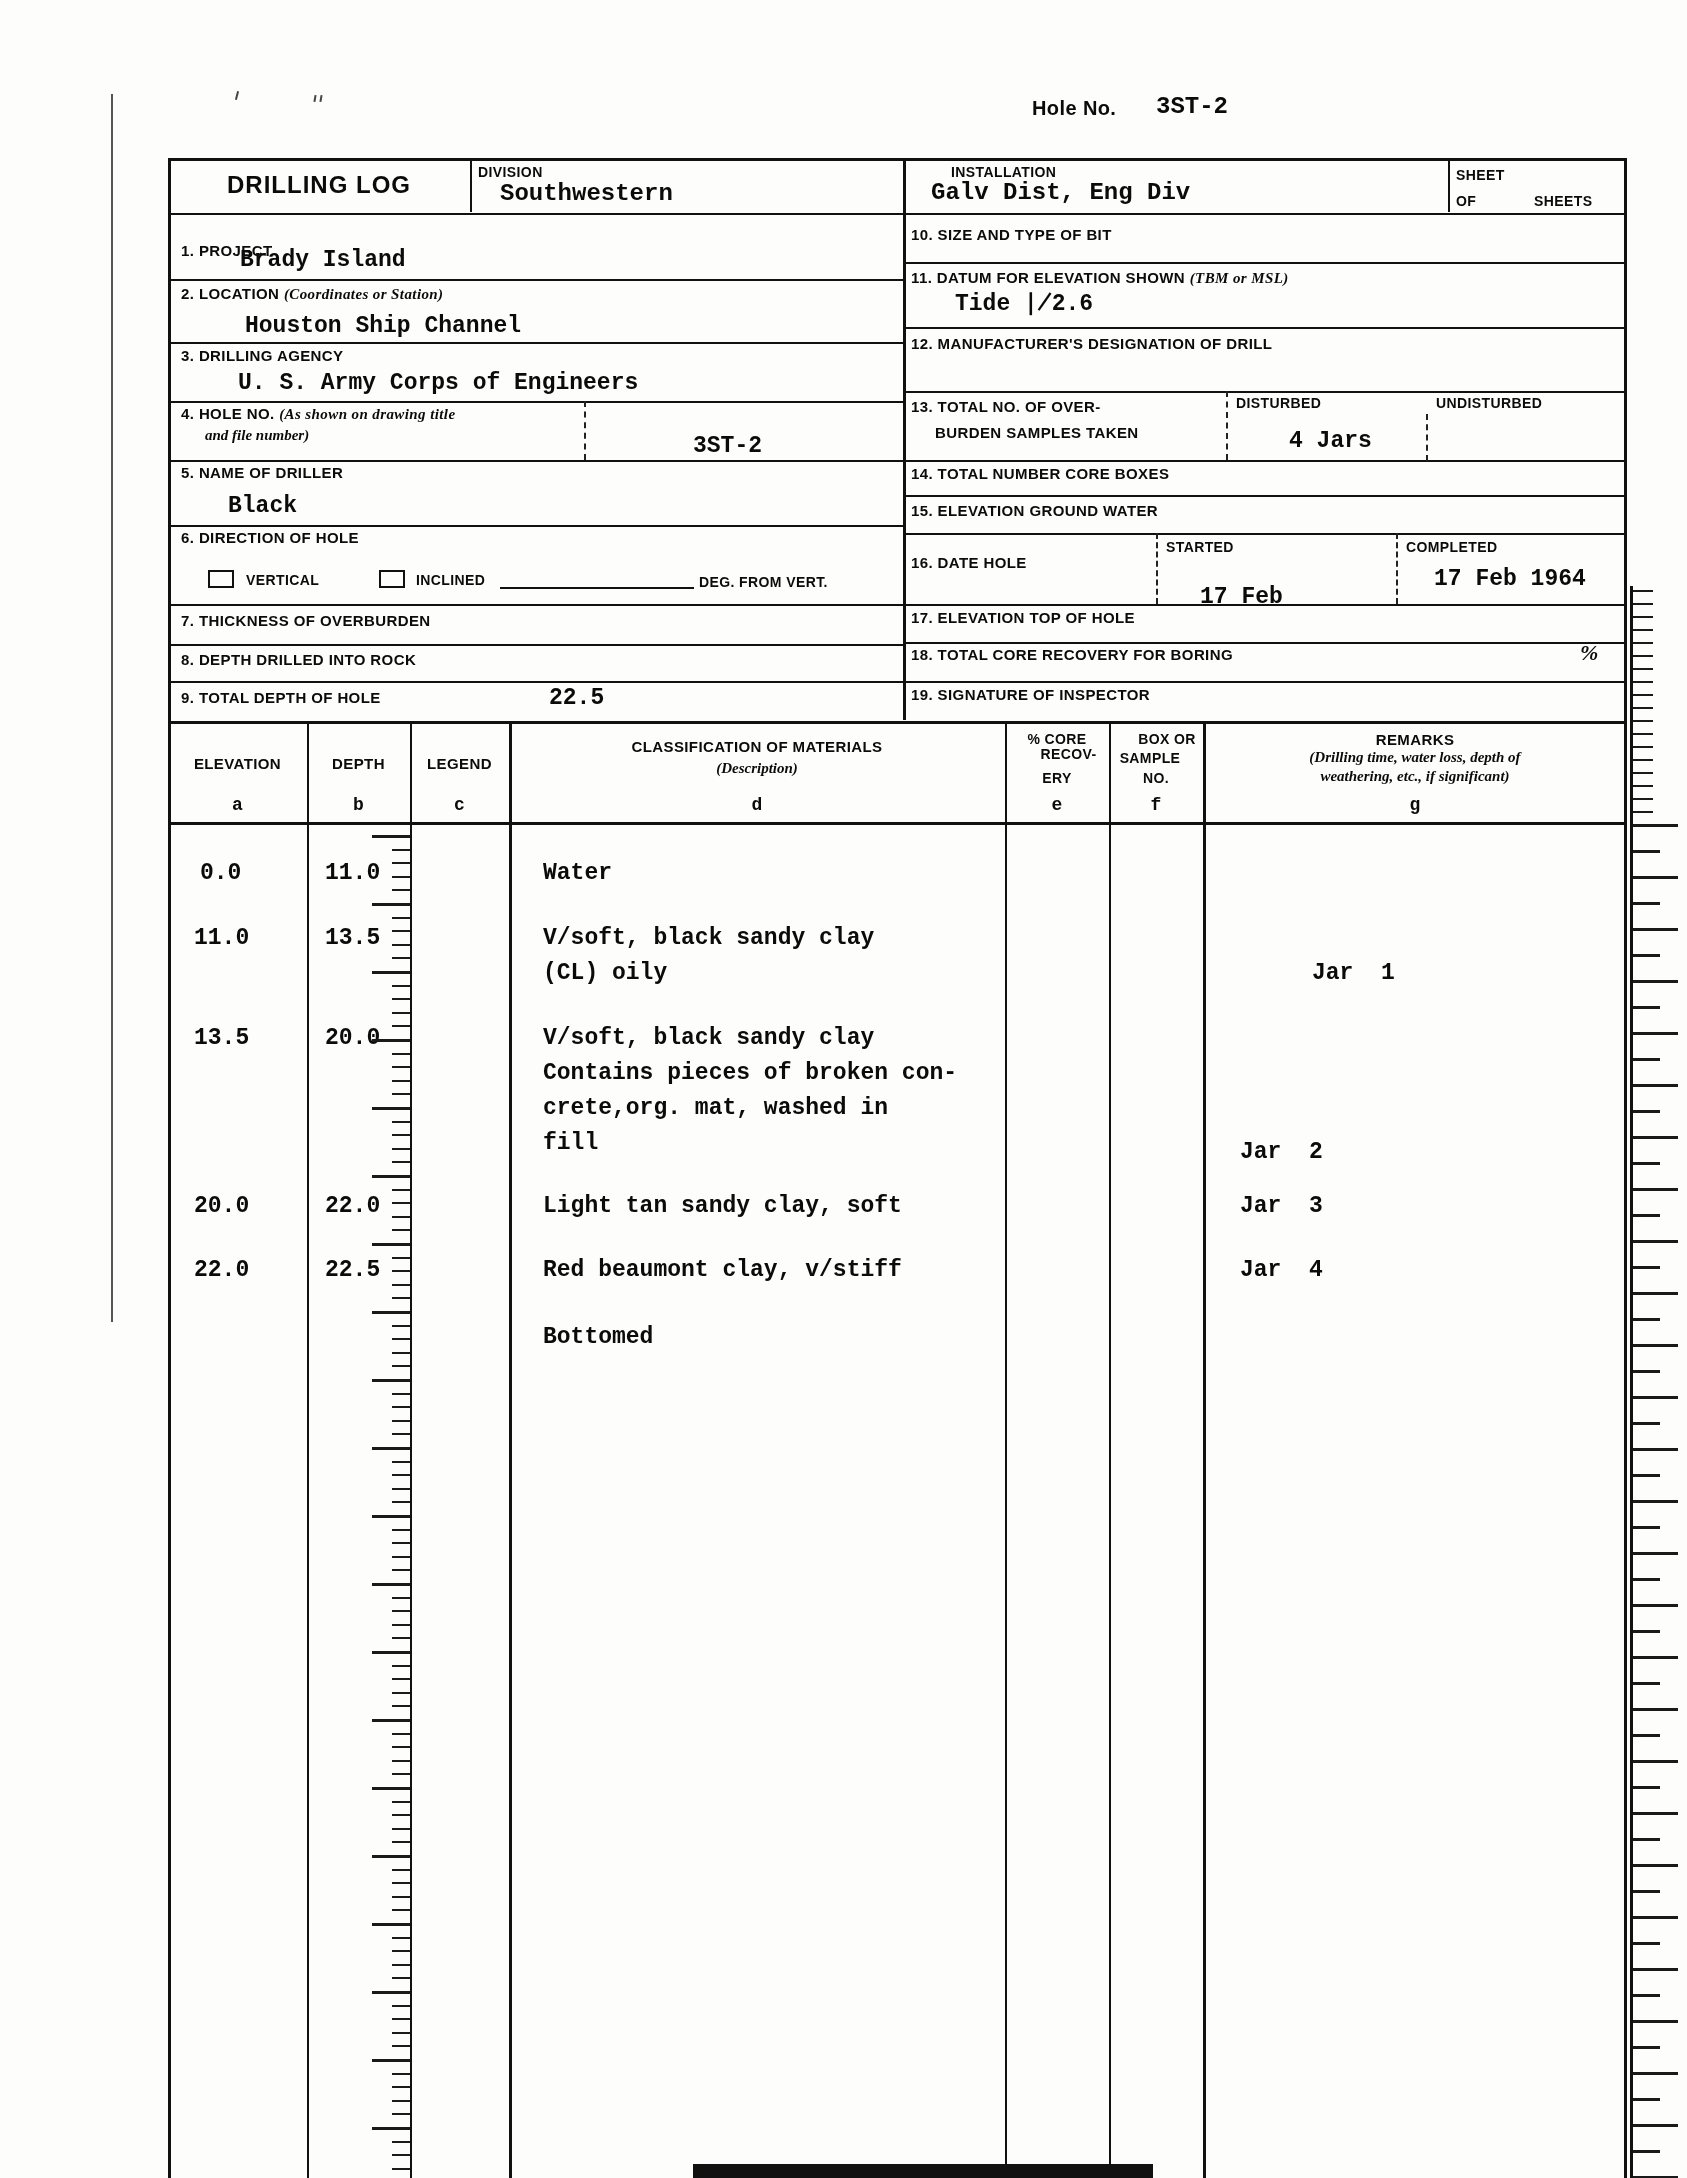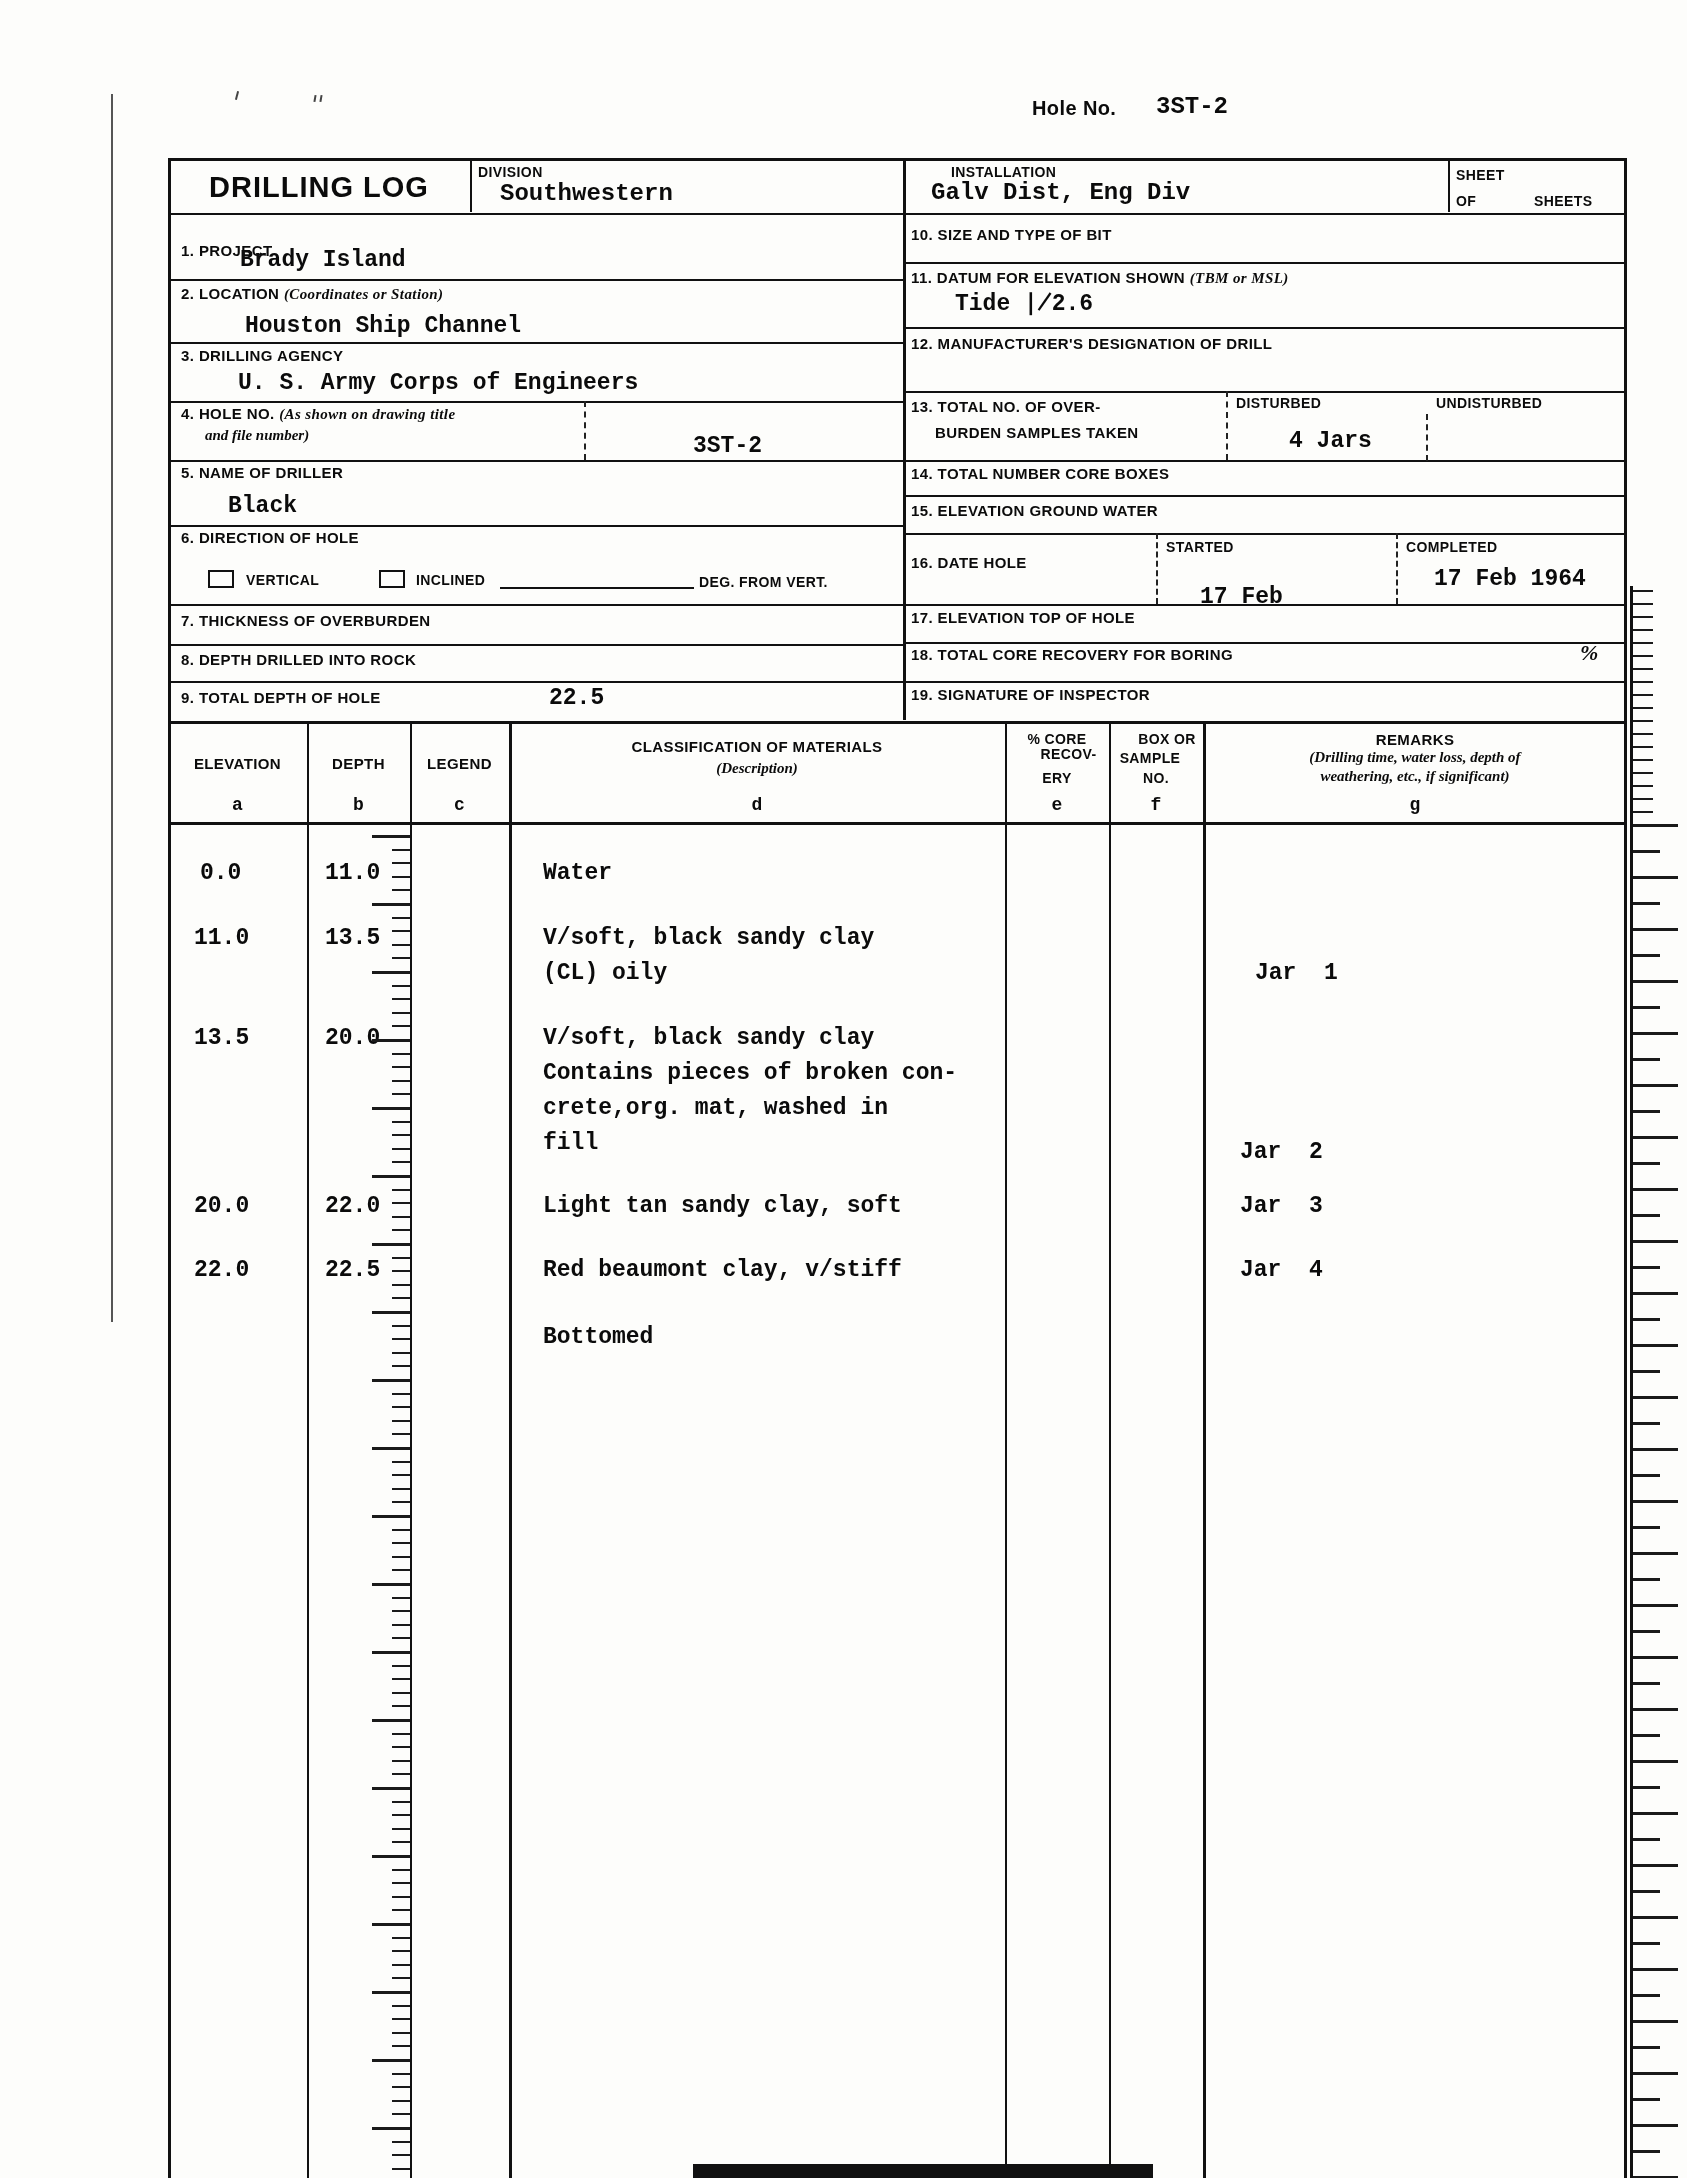--- a/index.html
+++ b/index.html
@@ -4,21 +4,21 @@
 <style>
   html,body{margin:0;padding:0;background:#e8e8e6;}
   .page{position:relative;width:1687px;height:2178px;background:#fdfdfb;overflow:hidden;
         font-family:"Liberation Sans",sans-serif;color:#0b0b0b;}
   .abs{position:absolute;}
   .lbl{font-size:15px;font-weight:bold;letter-spacing:0.4px;white-space:nowrap;}
   .sub{font-size:14px;font-weight:bold;letter-spacing:0.4px;white-space:nowrap;}
   .hint{font-family:"Liberation Serif",serif;font-style:italic;font-weight:bold;font-size:15px;white-space:nowrap;}
   .type{font-family:"Liberation Mono","DejaVu Sans Mono",monospace;font-weight:bold;font-size:23px;white-space:pre;line-height:35px;}
   .big{font-size:24px;}
-  .title{font-size:29px;font-weight:bold;letter-spacing:1px;}
+  .title{font-size:24px;font-weight:bold;letter-spacing:1px;}
   .ctr{text-align:center;}
   .line-h{background:#111;}
   .line-v{background:#111;}
   .dash-v{border-left:2px dashed #222;width:0;}
   .cbox{border:2px solid #111;width:22px;height:14px;background:#fdfdfb;}
   .letter{font-family:"Liberation Mono","DejaVu Sans Mono",monospace;font-size:18px;font-weight:bold;}
   
   .scaleL-short{background:repeating-linear-gradient(to bottom,#1a1a1a 0 2px,transparent 2px 13.6px);}
   .scaleL-long{background:repeating-linear-gradient(to bottom,#1a1a1a 0 3px,transparent 3px 68px);}
   
@@ -177,21 +177,21 @@
   <div class="abs letter ctr" style="left:1203px;top:795px;width:424px;">g</div>
 
   <div class="abs type" style="left:200px;top:856px;">0.0</div>
   <div class="abs type" style="left:325px;top:856px;">11.0</div>
   <div class="abs type" style="left:543px;top:856px;">Water</div>
 
   <div class="abs type" style="left:194px;top:921px;">11.0</div>
   <div class="abs type" style="left:325px;top:921px;">13.5</div>
   <div class="abs type" style="left:543px;top:921px;">V/soft, black sandy clay
 (CL) oily</div>
-  <div class="abs type" style="left:1255px;top:956px;font-family:Liberation Mono, monospace;">Jar  1</div>
+  <div class="abs type" style="left:1312px;top:956px;font-family:Liberation Mono, monospace;">Jar  1</div>
 
   <div class="abs type" style="left:194px;top:1021px;">13.5</div>
   <div class="abs type" style="left:325px;top:1021px;">20.0</div>
   <div class="abs type" style="left:543px;top:1021px;">V/soft, black sandy clay
 Contains pieces of broken con-
 crete,org. mat, washed in
 fill</div>
   <div class="abs type" style="left:1240px;top:1135px;">Jar  2</div>
 
   <div class="abs type" style="left:194px;top:1189px;">20.0</div>

